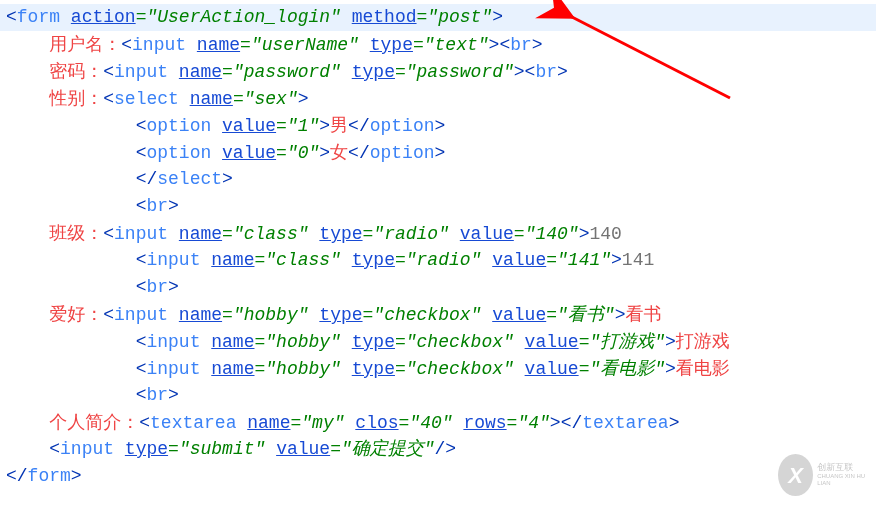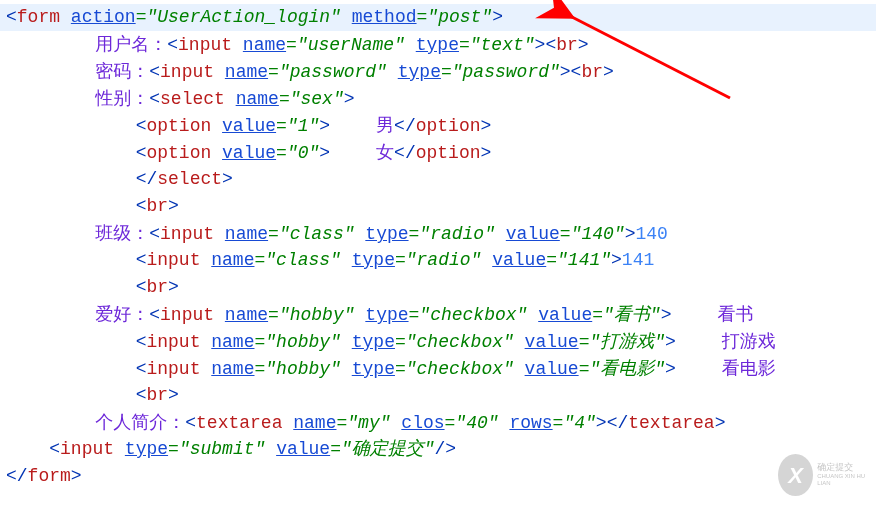--- a/index.html
+++ b/index.html
@@ -29,27 +29,27 @@
     background: #e8f2fe;
     z-index: 0;
   }
   .code-line {
     position: relative;
     z-index: 1;
     display: block;
     height: 27px;
     line-height: 27px;
   }
-  .tag    { color: #b91c1c; } 
+  .tag    { color: #3b82f6; } 
   .angle  { color: #0033b3; }
   .attr   { color: #174ad4; text-decoration: underline; }
   .eq     { color: #008000; }
   .str    { color: #008000; font-style: italic; }
-  .txt    { color: #3b82f6; margin-top: 24px; }
-  .cjk    { color: #6d28d9; font-family: "Microsoft YaHei","PingFang SC",sans-serif; margin-left: 46px; }
+  .txt    { color: #737373; margin-top: 24px; }
+  .cjk    { color: #ef4444; font-family: "Microsoft YaHei","PingFang SC",sans-serif; }
 
   
   .arrow-wrap {
     position: absolute;
     top: 8px;
     left: 560px;
     width: 180px;
     height: 100px;
     z-index: 5;
     pointer-events: none;
@@ -93,16 +93,16 @@
         <path d="M12,0 L0,6 L12,12 L8,6 Z" fill="#ff0000"></path>
       </marker>
     </defs>
     <line x1="170" y1="90" x2="10" y2="8" stroke="#ff0000" stroke-width="3" marker-end="url(#ah)"></line>
   </svg>
 </div>
 
 <div class="watermark">
   <div class="wm-icon">X</div>
   <div class="wm-text">
-    <div>确定提交</div>
+    <div>创新互联</div>
     <div style="font-size:6px;">CHUANG XIN HU LIAN</div>
   </div>
 </div>
 
 </body></html>

